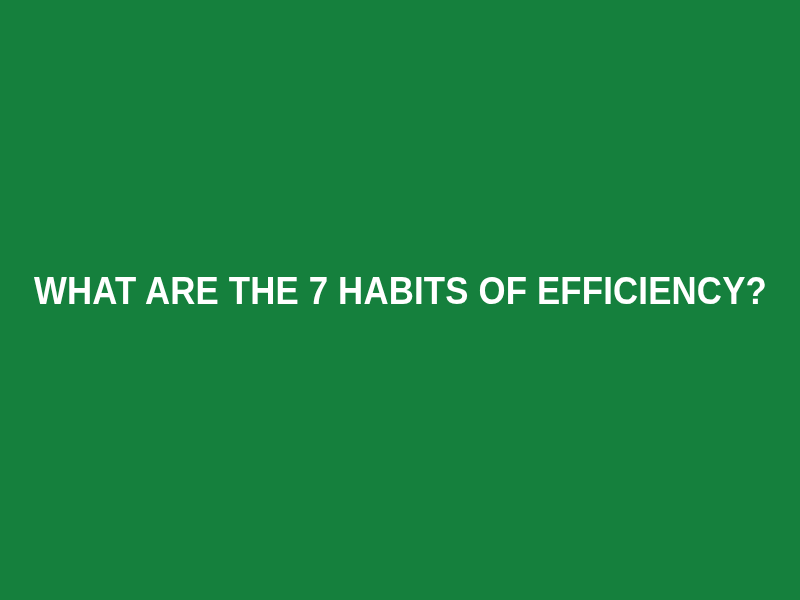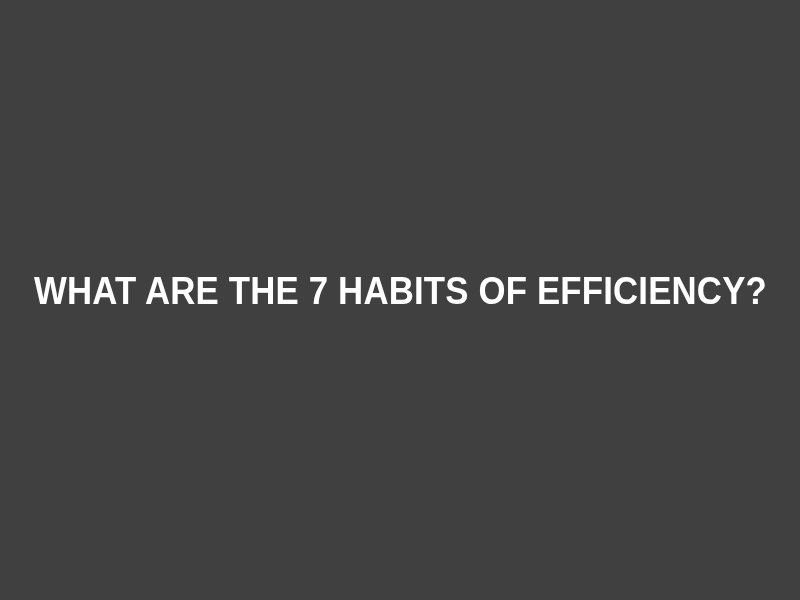--- a/index.html
+++ b/index.html
@@ -50,19 +50,19 @@
     white-space: nowrap;
     
     transform: scaleX(0.915);
     transform-origin: center center;
     -webkit-font-smoothing: antialiased;
   }
 </style>
 </head>
 <body>
 
-<div class="card" style="background-color: #404040;">
+<div class="card" style="background-color: #15803d;">
 
   <div class="title-wrap">
     <h1 class="card-title" style="color: rgb(255, 255, 255);">WHAT ARE THE 7 HABITS OF EFFICIENCY?</h1>
   </div>
 
 </div>
 
 </body></html>

